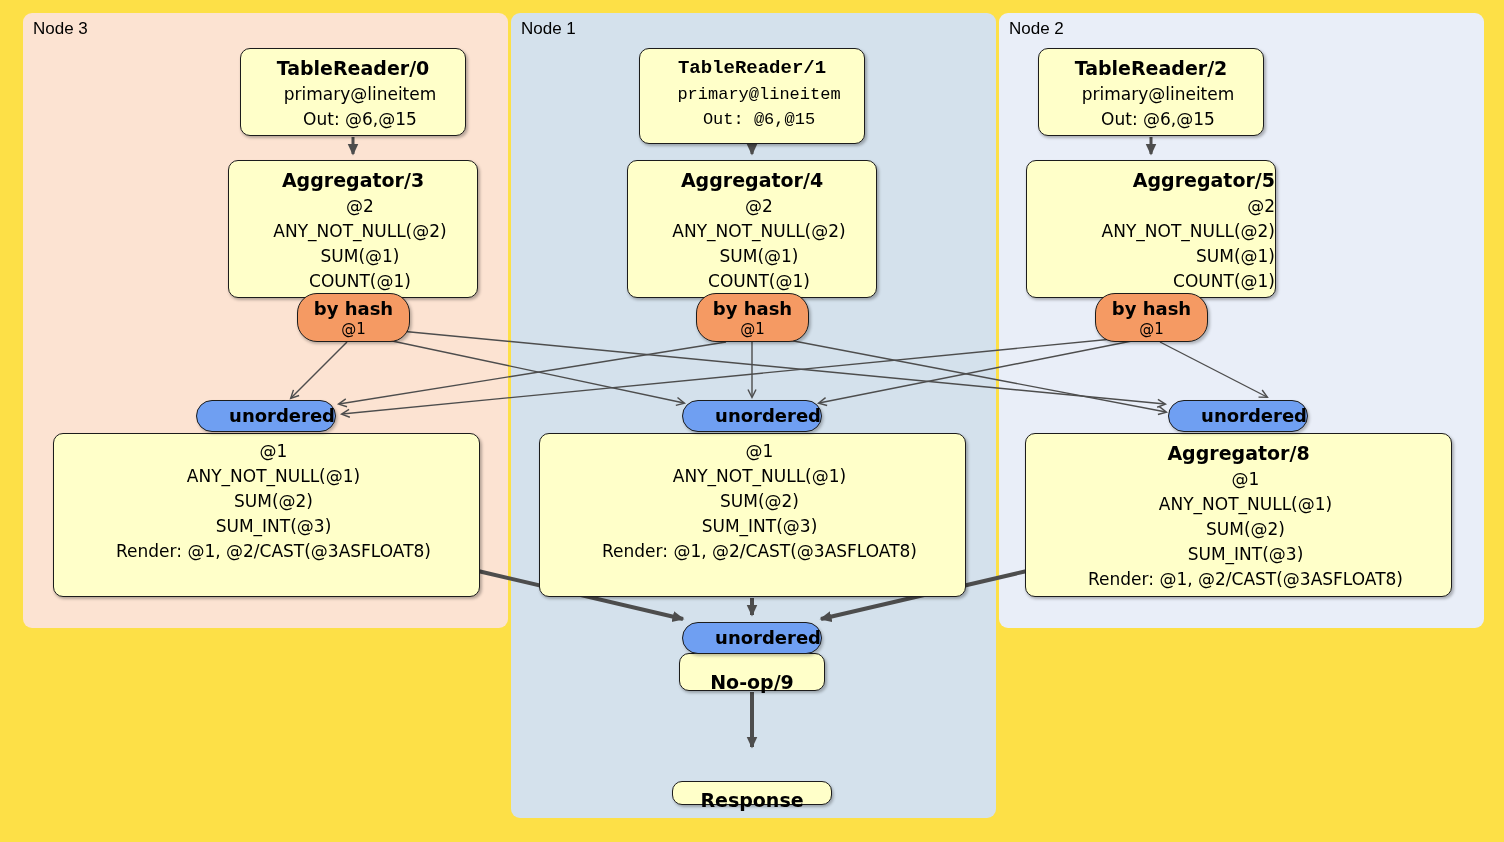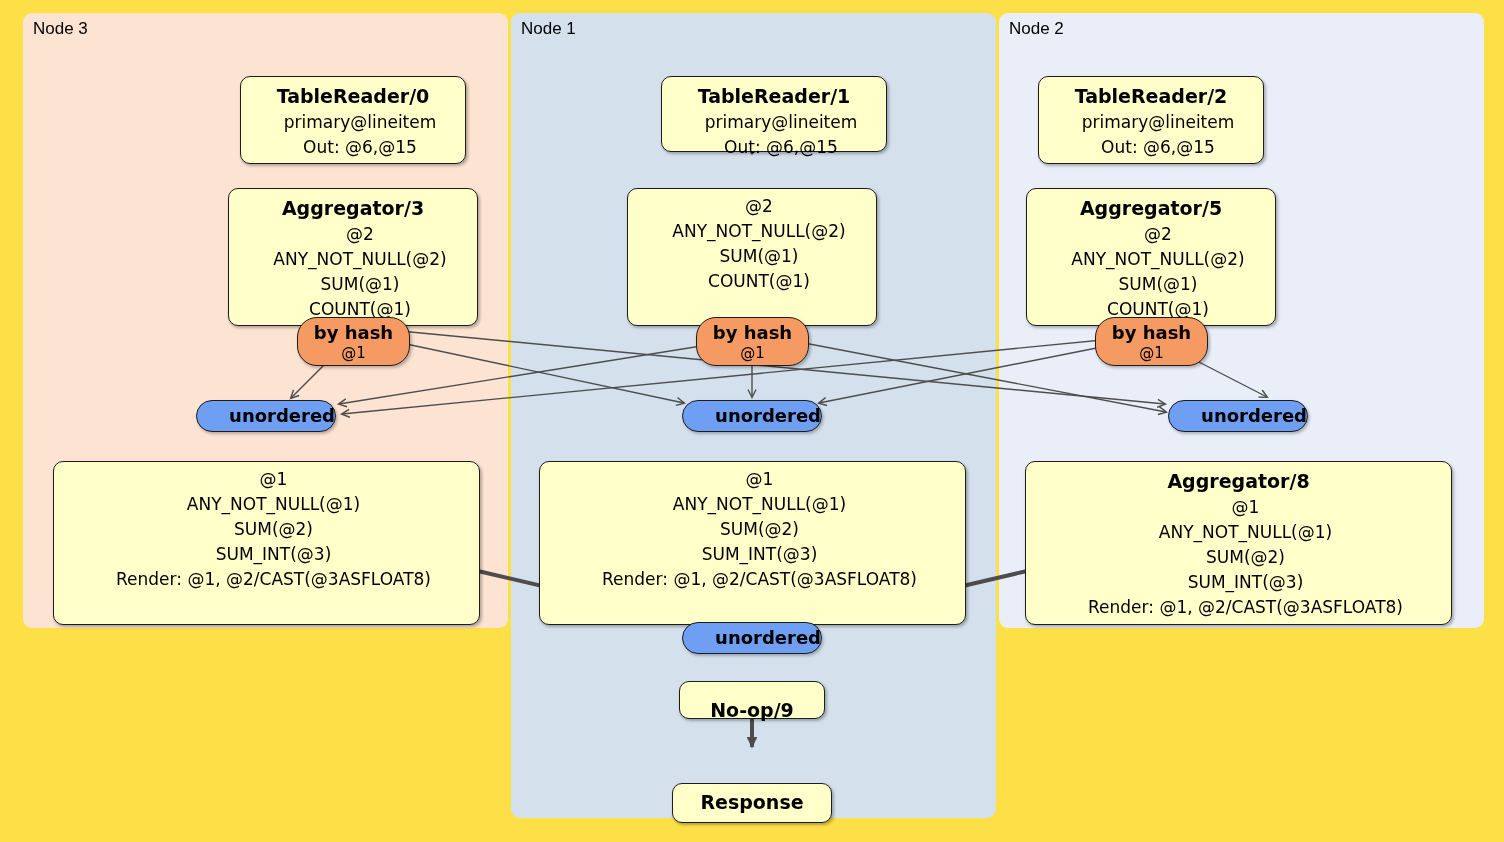--- a/index.html
+++ b/index.html
@@ -37,21 +37,20 @@
     position: absolute;
     z-index: 3;
     background: #ffffc9;
     border: 1.6px solid #1c1c1c;
     border-radius: 10px;
     box-shadow: 1.5px 2px 3px rgba(0,0,0,0.28);
     text-align: center;
     color: #000000;
     padding-top: 5px;
     box-sizing: border-box;
-    margin-top: 28px;
   }
   .pbox .ptitle {
     font-weight: bold;
     font-size: 19px;
     line-height: 28px;
     white-space: nowrap;
   }
   .pbox .pline {
     font-size: 17px;
     line-height: 25px;
@@ -67,21 +66,20 @@
     background: #f59a63;
     border: 1.6px solid #1c1c1c;
     border-radius: 20px;
     box-shadow: 1.5px 2px 3px rgba(0,0,0,0.25);
     text-align: center;
     color: #000000;
     box-sizing: border-box;
     width: 113px;
     height: 49px;
     padding-top: 3px;
-    margin-top: 24px;
   }
   .router .rtitle {
     font-weight: bold;
     font-size: 18px;
     line-height: 23px;
   }
   .router .rdetail {
     font-size: 15px;
     line-height: 18px;
   }
@@ -146,45 +144,46 @@
     <line x1="1027" y1="571" x2="821" y2="619" stroke="#4d4d4d" stroke-width="4" marker-end="url(#tri)"></line>
 
     <line x1="752" y1="692" x2="752" y2="747" stroke="#4d4d4d" stroke-width="4" marker-end="url(#tri)"></line>
   </svg>
 
   <div class="pbox" style="left:240px; top:48px; width:226px; height:88px;">
     <div class="ptitle">TableReader/0</div>
     <div class="pline">primary@lineitem</div>
     <div class="pline">Out: @6,@15</div>
   </div>
-  <div class="pbox" style="left:661px; top:48px; width:226px; height:76px;">
+  <div class="pbox" style="left:639px; top:48px; width:226px; height:96px;font-family:Liberation Mono, monospace;">
     <div class="ptitle">TableReader/1</div>
     <div class="pline">primary@lineitem</div>
     <div class="pline">Out: @6,@15</div>
   </div>
   <div class="pbox" style="left:1038px; top:48px; width:226px; height:88px;text-align:center;">
     <div class="ptitle">TableReader/2</div>
     <div class="pline">primary@lineitem</div>
     <div class="pline">Out: @6,@15</div>
   </div>
 
   <div class="pbox" style="left:228px; top:160px; width:250px; height:138px;">
     <div class="ptitle">Aggregator/3</div>
     <div class="pline">@2</div>
     <div class="pline">ANY_NOT_NULL(@2)</div>
     <div class="pline">SUM(@1)</div>
     <div class="pline">COUNT(@1)</div>
   </div>
   <div class="pbox" style="left:627px; top:160px; width:250px; height:138px;">
+    <div class="ptitle">Aggregator/4</div>
     <div class="pline">@2</div>
     <div class="pline">ANY_NOT_NULL(@2)</div>
     <div class="pline">SUM(@1)</div>
     <div class="pline">COUNT(@1)</div>
   </div>
-  <div class="pbox" style="left:1026px; top:160px; width:250px; height:138px;">
+  <div class="pbox" style="left:1026px; top:160px; width:250px; height:138px;text-align:right;">
     <div class="ptitle">Aggregator/5</div>
     <div class="pline">@2</div>
     <div class="pline">ANY_NOT_NULL(@2)</div>
     <div class="pline">SUM(@1)</div>
     <div class="pline">COUNT(@1)</div>
   </div>
 
   <div class="router" style="left:297px; top:293px;">
     <div class="rtitle">by hash</div>
     <div class="rdetail">@1</div>
@@ -230,17 +229,17 @@
     <div class="pline">SUM_INT(@3)</div>
     <div class="pline">Render: @1, @2/CAST(@3ASFLOAT8)</div>
   </div>
 
   <div class="sync" style="left:682px; top:622px;">
     <span>unordered</span>
   </div>
   <div class="pbox small" style="left:679px; top:653px; width:146px; height:38px; padding-top:12px;">
     <div class="ptitle">No-op/9</div>
   </div>
-  <div class="pbox small" style="left:672px; top:755px; width:160px; height:40px; padding-top:2px;">
+  <div class="pbox small" style="left:672px; top:781px; width:160px; height:24px; padding-top:2px;">
     <div class="ptitle">Response</div>
   </div>
 
 </div>
 
 </body></html>

